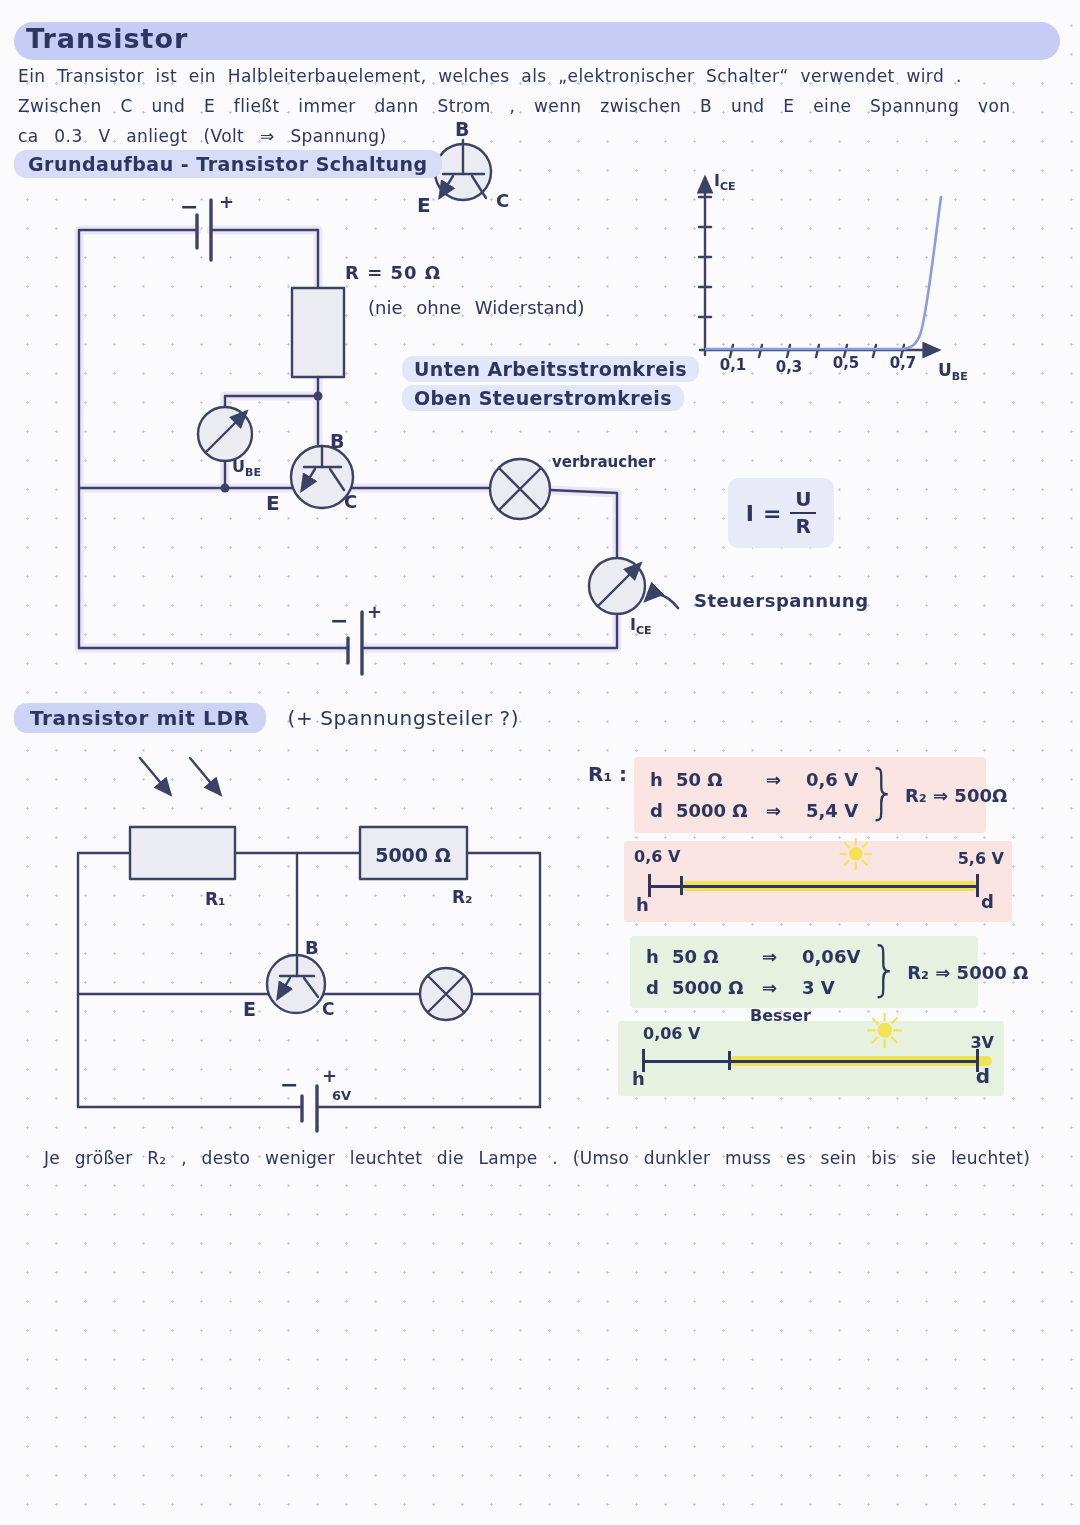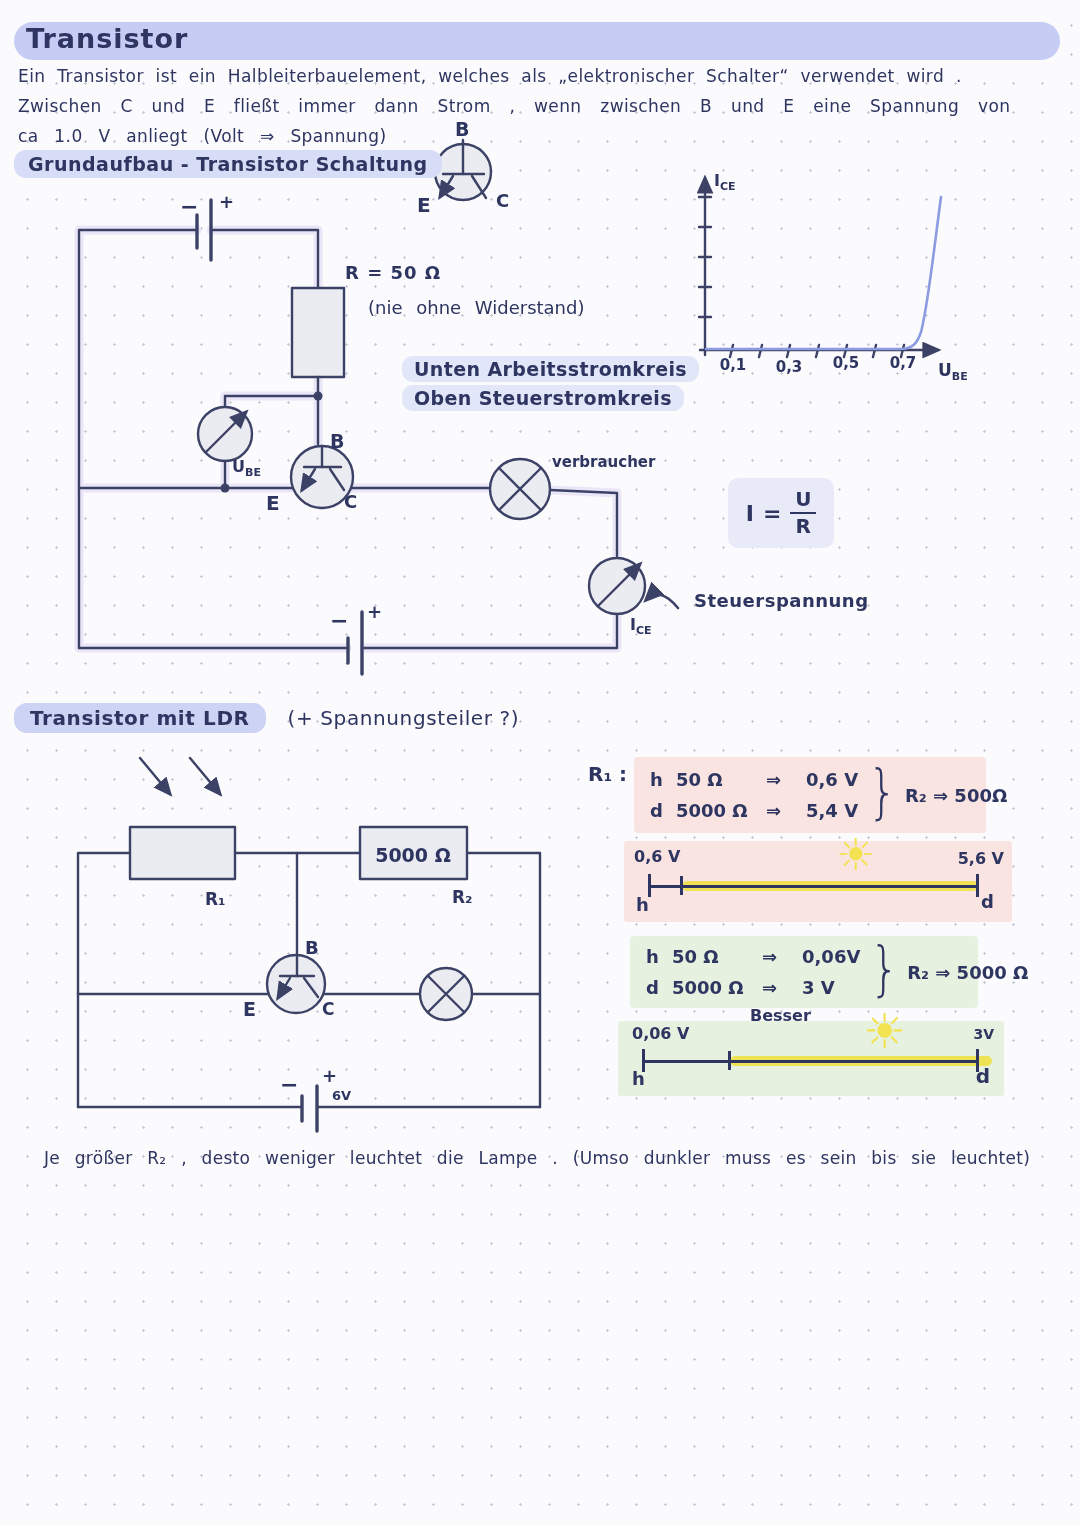--- a/index.html
+++ b/index.html
@@ -162,21 +162,21 @@
   <text x="280" y="1092" font-size="22">−</text>
   <text x="322" y="1082" font-size="18">+</text>
   <text x="332" y="1100" font-size="13">6V</text>
 </svg>
 
 <div class="abs band"></div>
 <div class="abs title">Transistor</div>
 
 <div class="abs para p1">Ein Transistor ist ein Halbleiterbauelement, welches als „elektronischer Schalter“ verwendet wird .</div>
 <div class="abs para p2">Zwischen C und E fließt immer dann Strom , wenn zwischen B und E eine Spannung von</div>
-<div class="abs para p3">ca 1.0 V anliegt (Volt ⇒ Spannung)</div>
+<div class="abs para p3">ca 0.3 V anliegt (Volt ⇒ Spannung)</div>
 <div class="abs subttl"><span class="pill">Grundaufbau - Transistor Schaltung</span></div>
 
 <div class="abs res-label">R = 50 Ω</div>
 <div class="abs res-note">(nie ohne Widerstand)</div>
 
 <div class="abs notes">
   <div><span class="pill2">Unten Arbeitsstromkreis</span></div>
   <div><span class="pill2">Oben Steuerstromkreis</span></div>
 </div>
 
@@ -245,22 +245,22 @@
       <span>3 V</span>
     </div>
   </div>
   <span class="brace">}</span>
   <span class="calc-result">R₂ ⇒ 5000 Ω</span>
 </div>
 
 <div class="abs besser">Besser</div>
 
 <div class="abs scalebox scale-green">
-  <span class="sv" style="left:14px;top:3px;text-align:right;">0,06 V</span>
-  <span class="sv" style="right:10px;top:5px;font-size:14px;">3V</span>
+  <span class="sv" style="left:25px;top:3px;text-align:right;">0,06 V</span>
+  <span class="sv" style="right:10px;top:12px;font-size:16px;">3V</span>
   <span class="sun" style="left:245px;top:-14px;font-size:48px;">☀</span>
   <div class="sbar" style="left:112px;top:35px;width:262px;"></div>
   <div class="sline" style="left:24px;top:39px;width:336px;"></div>
   <div class="stick" style="left:24px;top:28px;height:23px;"></div>
   <div class="stick" style="left:110px;top:30px;height:19px;"></div>
   <div class="stick" style="left:358px;top:28px;height:23px;"></div>
   <span class="sletter" style="left:14px;top:47px;">h</span>
   <span class="sletter" style="right:14px;top:43px;font-size:20px;">d</span>
 </div>
 

